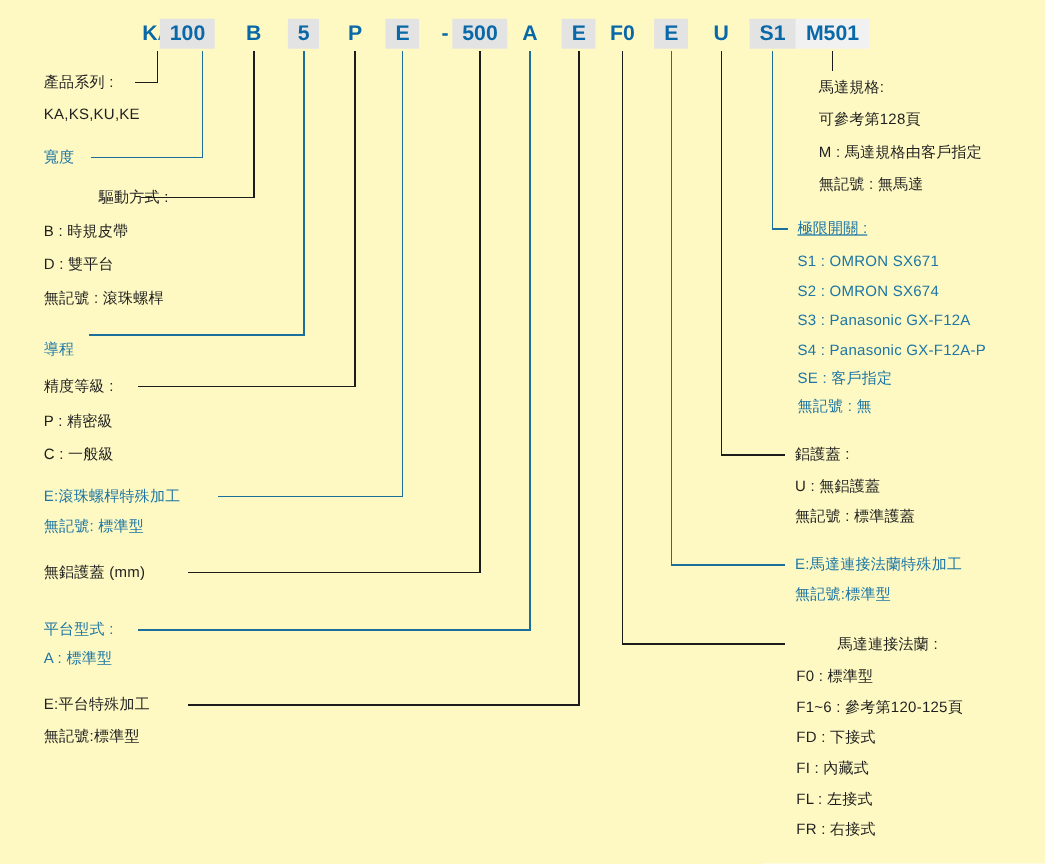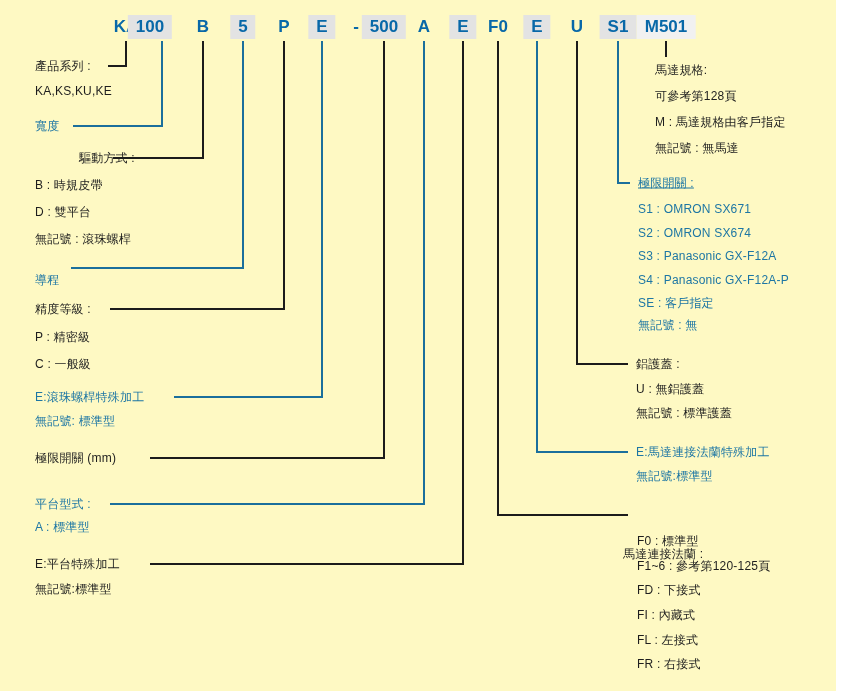--- a/index.html
+++ b/index.html
@@ -77,42 +77,42 @@
       <div class="lbl" style="left: 35px; top: 158px; color: rgb(30, 30, 30); margin-left: 44px;">驅動方式 :</div>
       <div class="lbl" style="left: 35px; top: 185px; color: rgb(30, 30, 30);">B : 時規皮帶</div>
       <div class="lbl" style="left: 35px; top: 212px; color: rgb(30, 30, 30);">D : 雙平台</div>
       <div class="lbl" style="left: 35px; top: 239px; color: rgb(30, 30, 30);">無記號 : 滾珠螺桿</div>
       <div class="lbl" style="left: 35px; top: 268px; color: rgb(29, 118, 164); margin-top: 12px;">導程</div>
       <div class="lbl" style="left: 35px; top: 309px; color: rgb(30, 30, 30);">精度等級 :</div>
       <div class="lbl" style="left: 35px; top: 337px; color: rgb(30, 30, 30);">P : 精密級</div>
       <div class="lbl" style="left: 35px; top: 364px; color: rgb(30, 30, 30);">C : 一般級</div>
       <div class="lbl" style="left: 35px; top: 397px; color: rgb(29, 118, 164);">E:滾珠螺桿特殊加工</div>
       <div class="lbl" style="left: 35px; top: 421px; color: rgb(29, 118, 164);">無記號: 標準型</div>
-      <div class="lbl" style="left: 35px; top: 458px; color: rgb(30, 30, 30);">極限開關 (mm)</div>
+      <div class="lbl" style="left: 35px; top: 458px; color: rgb(30, 30, 30);">無鋁護蓋 (mm)</div>
       <div class="lbl" style="left: 35px; top: 504px; color: rgb(29, 118, 164);">平台型式 :</div>
       <div class="lbl" style="left: 35px; top: 527px; color: rgb(29, 118, 164);">A : 標準型</div>
       <div class="lbl" style="left: 35px; top: 564px; color: rgb(30, 30, 30);">E:平台特殊加工</div>
       <div class="lbl" style="left: 35px; top: 589px; color: rgb(30, 30, 30);">無記號:標準型</div>
       <div class="lbl" style="left: 655px; top: 70px; color: rgb(30, 30, 30);">馬達規格:</div>
       <div class="lbl" style="left: 655px; top: 96px; color: rgb(30, 30, 30);">可參考第128頁</div>
       <div class="lbl" style="left: 655px; top: 122px; color: rgb(30, 30, 30);">M : 馬達規格由客戶指定</div>
       <div class="lbl" style="left: 655px; top: 148px; color: rgb(30, 30, 30);">無記號 : 無馬達</div>
       <div class="lbl" style="left: 638px; top: 183px; color: rgb(29, 118, 164); text-decoration: underline;">極限開關 :</div>
       <div class="lbl" style="left: 638px; top: 209px; color: rgb(29, 118, 164);">S1 : OMRON SX671</div>
       <div class="lbl" style="left: 638px; top: 233px; color: rgb(29, 118, 164);">S2 : OMRON SX674</div>
       <div class="lbl" style="left: 638px; top: 256px; color: rgb(29, 118, 164);">S3 : Panasonic GX-F12A</div>
       <div class="lbl" style="left: 638px; top: 280px; color: rgb(29, 118, 164);">S4 : Panasonic GX-F12A-P</div>
       <div class="lbl" style="left: 638px; top: 303px; color: rgb(29, 118, 164);">SE : 客戶指定</div>
       <div class="lbl" style="left: 638px; top: 325px; color: rgb(29, 118, 164);">無記號 : 無</div>
       <div class="lbl" style="left: 636px; top: 364px; color: rgb(30, 30, 30);">鋁護蓋 :</div>
       <div class="lbl" style="left: 636px; top: 389px; color: rgb(30, 30, 30);">U : 無鋁護蓋</div>
       <div class="lbl" style="left: 636px; top: 413px; color: rgb(30, 30, 30);">無記號 : 標準護蓋</div>
       <div class="lbl" style="left: 636px; top: 452px; color: rgb(29, 118, 164);">E:馬達連接法蘭特殊加工</div>
       <div class="lbl" style="left: 636px; top: 476px; color: rgb(29, 118, 164);">無記號:標準型</div>
-      <div class="lbl" style="left: 623px; top: 516px; color: rgb(30, 30, 30); margin-top: 38px;">馬達連接法蘭 :</div>
+      <div class="lbl" style="left: 670px; top: 516px; color: rgb(30, 30, 30);">馬達連接法蘭 :</div>
       <div class="lbl" style="left: 637px; top: 541px; color: rgb(30, 30, 30);">F0 : 標準型</div>
       <div class="lbl" style="left: 637px; top: 566px; color: rgb(30, 30, 30);">F1~6 : 參考第120-125頁</div>
       <div class="lbl" style="left: 637px; top: 590px; color: rgb(30, 30, 30);">FD : 下接式</div>
       <div class="lbl" style="left: 637px; top: 615px; color: rgb(30, 30, 30);">FI : 內藏式</div>
       <div class="lbl" style="left: 637px; top: 640px; color: rgb(30, 30, 30);">FL : 左接式</div>
       <div class="lbl" style="left: 637px; top: 664px; color: rgb(30, 30, 30); text-align: right;">FR : 右接式</div>
     </div>
 </div>
 
 </body></html>

